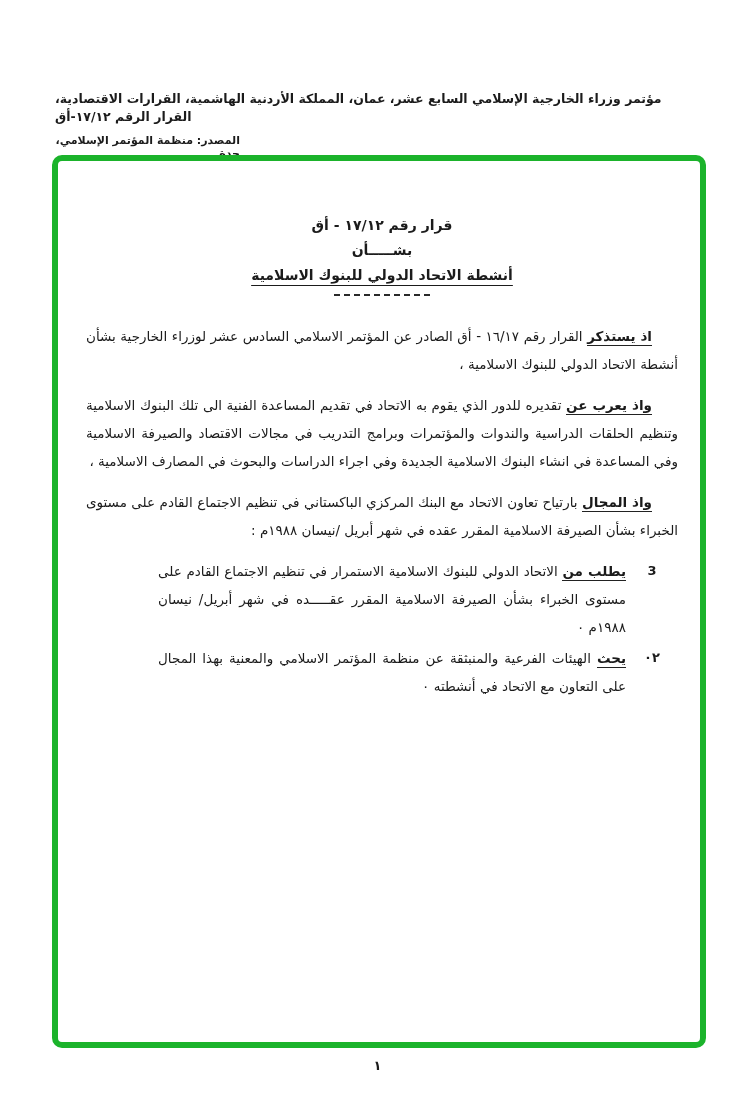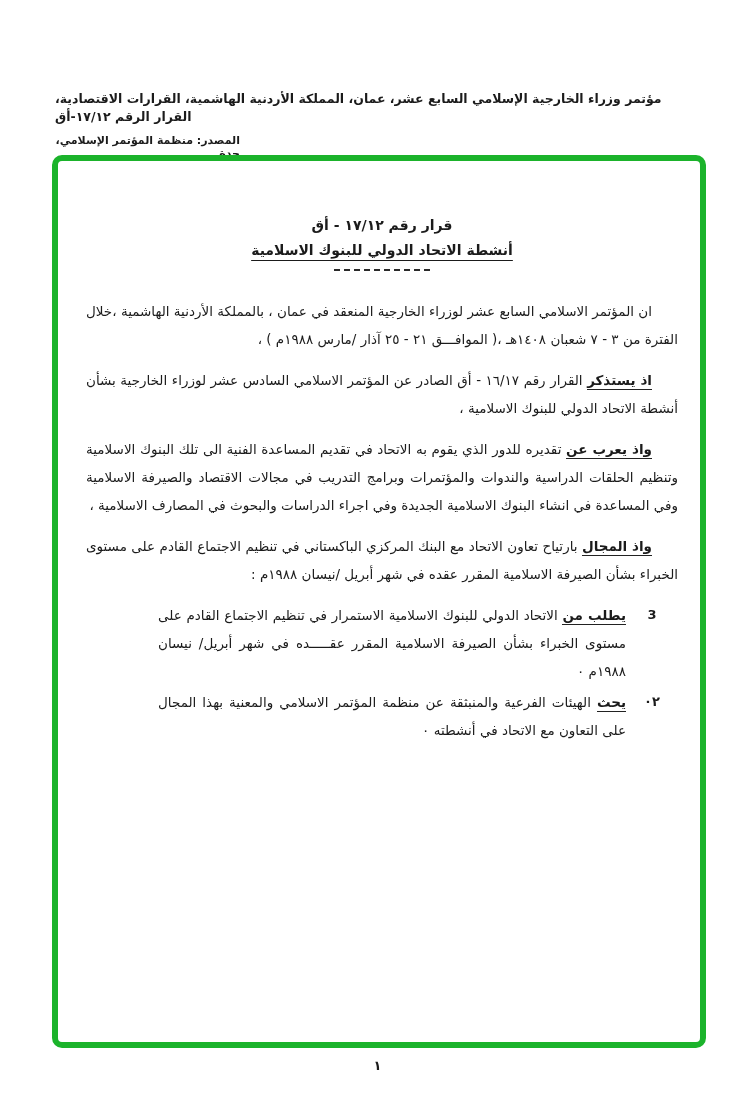--- a/index.html
+++ b/index.html
@@ -58,26 +58,26 @@
 <body style="color: rgb(27, 27, 27);">
 
 <div class="hdr">مؤتمر وزراء الخارجية الإسلامي السابع عشر، عمان، المملكة الأردنية الهاشمية، القرارات الاقتصادية، القرار الرقم ١٧/١٢-أق</div>
 <div class="src">المصدر:  منظمة المؤتمر الإسلامي، جدة</div>
 
 <div class="frame" style="border-color: rgb(27, 179, 43);">
   <div class="doc">
 
     <div class="title">
       <div>قرار رقم ١٧/١٢ - أق</div>
+      <div>بشـــــأن</div>
       <div class="t3">أنشطة الاتحاد الدولي للبنوك الاسلامية</div>
       <div class="dash"></div>
     </div>
 
     <div id="paragraphs">
-        <div class="para">ان المؤتمر الاسلامي السابع عشر لوزراء الخارجية المنعقد في عمان ، بالمملكة الأردنية الهاشمية ،خلال الفترة من ٣ - ٧ شعبان ١٤٠٨هـ ،( الموافـــق ٢١ - ٢٥ آذار /مارس ١٩٨٨م ) ،</div>
         <div class="para"><span class="lead">اذ يستذكر</span> القرار رقم ١٦/١٧ - أق الصادر عن المؤتمر الاسلامي السادس عشر لوزراء الخارجية بشأن أنشطة الاتحاد الدولي للبنوك الاسلامية ،</div>
         <div class="para"><span class="lead">واذ يعرب عن</span> تقديره للدور الذي يقوم به الاتحاد في تقديم المساعدة الفنية الى تلك البنوك الاسلامية وتنظيم الحلقات الدراسية والندوات والمؤتمرات وبرامج التدريب في مجالات الاقتصاد والصيرفة الاسلامية وفي المساعدة في انشاء البنوك الاسلامية الجديدة وفي اجراء الدراسات والبحوث في المصارف الاسلامية ،</div>
         <div class="para"><span class="lead">واذ المجال</span> بارتياح تعاون الاتحاد مع البنك المركزي الباكستاني في تنظيم الاجتماع القادم على مستوى الخبراء بشأن الصيرفة الاسلامية المقرر عقده في شهر أبريل /نيسان ١٩٨٨م :</div>
       </div>
 
     <div class="items" id="items">
         <div class="item">
           <div class="num">3</div>
           <div class="itxt"><span class="lead">يطلب من</span> الاتحاد الدولي للبنوك الاسلامية الاستمرار في تنظيم الاجتماع القادم على مستوى الخبراء بشأن الصيرفة الاسلامية المقرر عقـــــده في شهر أبريل/ نيسان ١٩٨٨م ٠</div>
         </div>

